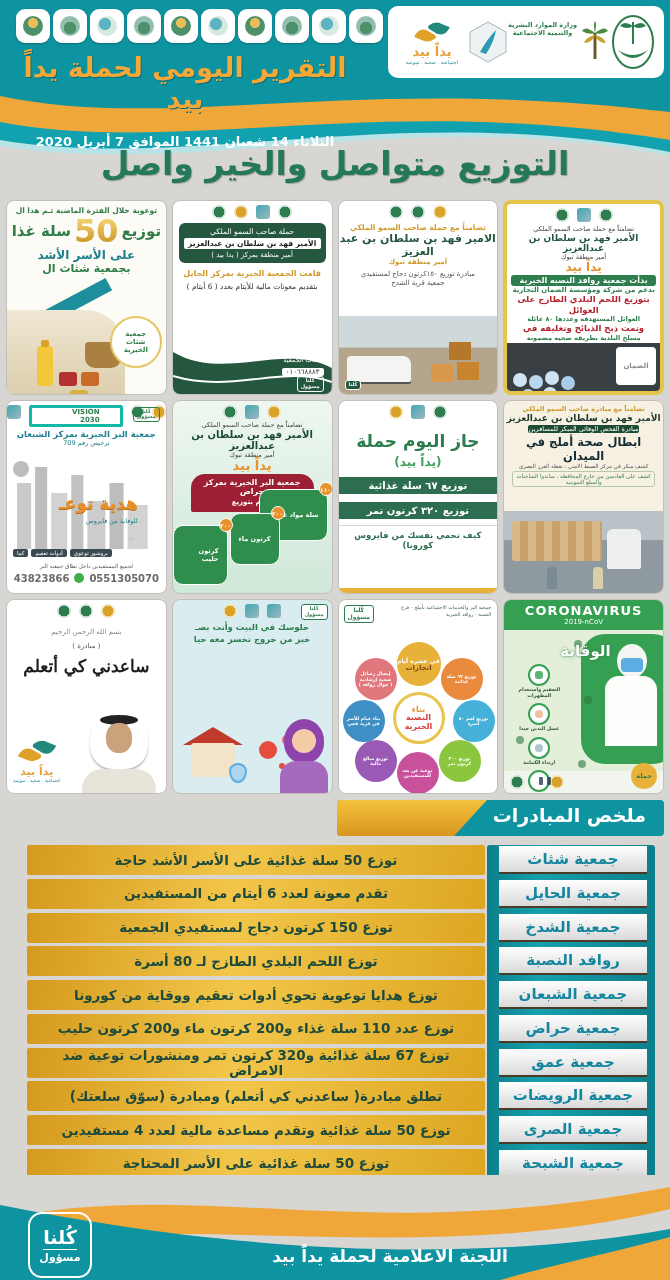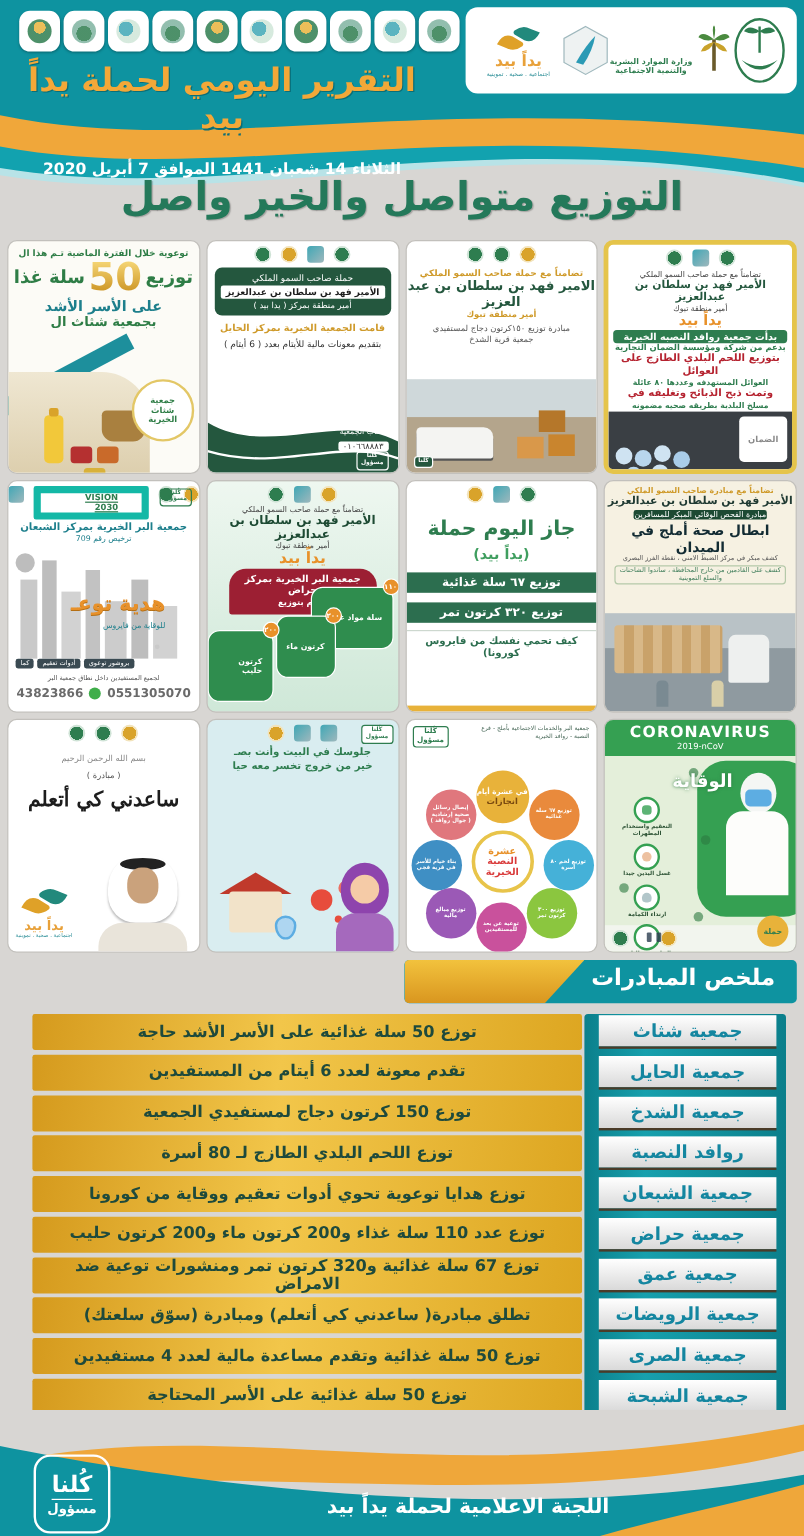--- a/index.html
+++ b/index.html
@@ -16,21 +16,21 @@
   .plogo:nth-child(3n)::after{background:radial-gradient(circle at 40% 40%,#3fa7b5 0 35%,#cfe6d8 36% 100%);}
   .hdr-title{position:absolute;top:52px;left:20px;width:330px;text-align:center;direction:rtl;
     color:#f3a838;font-size:27px;font-weight:bold;text-shadow:1px 1px 0 #0a6e78;}
   .hdr-date{position:absolute;top:90px;left:20px;width:330px;text-align:center;direction:rtl;
     color:#fff;font-size:13px;font-weight:bold;margin-top:44px;}
   .brand-panel{position:absolute;top:6px;left:388px;width:276px;height:72px;background:#fff;border-radius:10px;
     display:flex;flex-direction:row;align-items:center;justify-content:space-between;padding:4px 8px;}
   .bp-yadan{display:flex;flex-direction:column;align-items:center;width:72px;}
   .bp-yadan-txt{color:#e8a13a;font-weight:bold;font-size:13px;direction:rtl;line-height:1;}
   .bp-tagline{color:#2a8d96;font-size:5px;direction:rtl;margin-top:1px;}
-  .bp-ministry{display:flex;align-items:flex-end;gap:3px;}
+  .bp-ministry{display:flex;align-items:flex-start;gap:3px;}
   .bp-mtxt{color:#2e7d4f;font-size:6.5px;direction:rtl;text-align:center;line-height:1.25;font-weight:bold;}
 
   
   .main-title{position:absolute;top:144px;left:0;width:670px;text-align:center;direction:rtl;
     color:#24795a;font-size:33px;font-weight:bold;text-shadow:1px 1px 1px rgba(0,0,0,.25);}
 
   
   .grid{position:absolute;top:200px;left:6px;width:658px;height:594px;display:grid;
     grid-template-columns:repeat(4,1fr);grid-template-rows:repeat(3,1fr);gap:5px;}
   .card{position:relative;background:#fff;border:1px solid #c2c0bc;border-radius:8px;overflow:hidden;direction:rtl;}
@@ -105,21 +105,21 @@
   .cE-lic{color:#1d7f8c;font-size:6.5px;text-align:center;}
   .cE-sky{position:absolute;left:0;top:52px;width:100%;height:96px;}
   .cE-gift{position:absolute;right:28px;top:92px;color:#e8912a;font-weight:bold;font-size:17px;text-shadow:0 1px 0 #b56f14;}
   .cE-sub{position:absolute;right:28px;top:116px;color:#1d7f8c;font-size:6.5px;}
   .cE-tags{position:absolute;left:6px;top:148px;display:flex;gap:3px;direction:rtl;}
   .cE-tag{background:#3a4a52;color:#fff;font-size:5.5px;border-radius:2px;padding:1px 4px;}
   .cE-aud{position:absolute;left:0;top:162px;width:100%;text-align:center;color:#555;font-size:5.5px;}
   .cE-phones{position:absolute;left:0;top:172px;width:100%;display:flex;direction:ltr;justify-content:center;gap:5px;
     color:#6a6a6a;font-size:10px;font-weight:bold;align-items:center;}
   .cE-wa{width:10px;height:10px;border-radius:50%;background:#3fae4a;}
-  .cE-2030{color:#2e7d4f;font-weight:bold;font-size:7px;border:6px solid #14b8a6;border-radius:2px;padding:0 20px;text-decoration:underline;}
+  .cE-2030{color:#2e7d4f;font-weight:bold;font-size:7px;border:3px solid #14b8a6;border-radius:2px;padding:0 20px;}
   .cE-stamp{color:#2e7d4f;position:absolute;right:6px;top:6px;}
   .cE-virus{position:absolute;left:6px;top:60px;width:16px;height:16px;border-radius:50%;background:#bdbdbd;
     box-shadow:4px 30px 0 -4px #c9c9c9,110px 70px 0 -6px #c9c9c9;}
 
   
   .cF{background:linear-gradient(180deg,#eef7f0,#cfe8d8);}
   .cF-l1{color:#444;font-size:6.5px;text-align:center;}
   .cF-l2{color:#1d4a33;font-weight:bold;font-size:10px;text-align:center;}
   .cF-l3{color:#444;font-size:6.5px;text-align:center;}
   .cF-yadan{color:#e8912a;font-weight:bold;font-size:13px;text-align:center;line-height:1.05;}
@@ -561,21 +561,21 @@
       <div class="petals">
           <div class="petal" style="--c: #e98a3c;">توزيع ٦٧ سلة غذائية</div>
           <div class="petal" style="--c: #45b1d8;">توزيع لحم ٨٠ أسرة</div>
           <div class="petal" style="--c: #8bc63f;">توزيع ٣٠٠ كرتون تمر</div>
           <div class="petal" style="--c: #c9519c;">توعية عن بعد للمستفيدين</div>
           <div class="petal" style="--c: #9b59b6;">توزيع مبالغ مالية</div>
           <div class="petal" style="--c: #3f8fc4;">بناء خيام للأسر في قرية فجي</div>
           <div class="petal" style="--c: #e0777d;">إيصال رسائل صحية إرشادية ( جوال روافد )</div>
         </div>
       <div class="cK-center">
-        <div class="cK-c1">عشرة</div>
+        <div class="cK-c1">بناء</div>
         <div class="cK-c2">النصبة</div>
         <div class="cK-c2">الخيرية</div>
       </div>
     </div>
 
     <div class="card cL">
       <div class="cL-top">
         <div class="cL-t1">CORONAVIRUS</div>
         <div class="cL-t2">2019-nCoV</div>
       </div>

